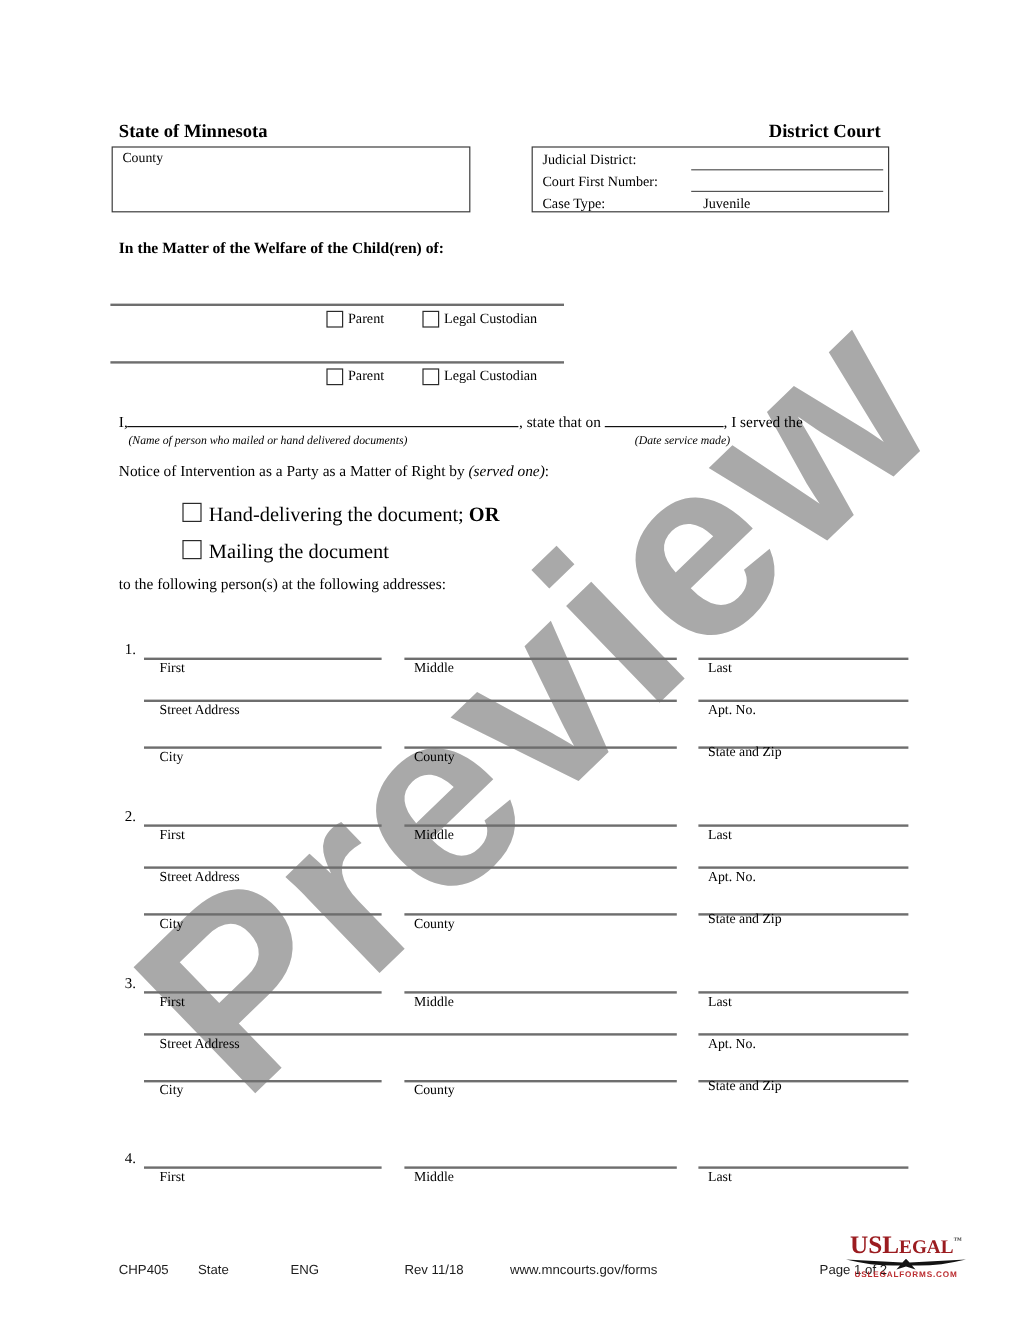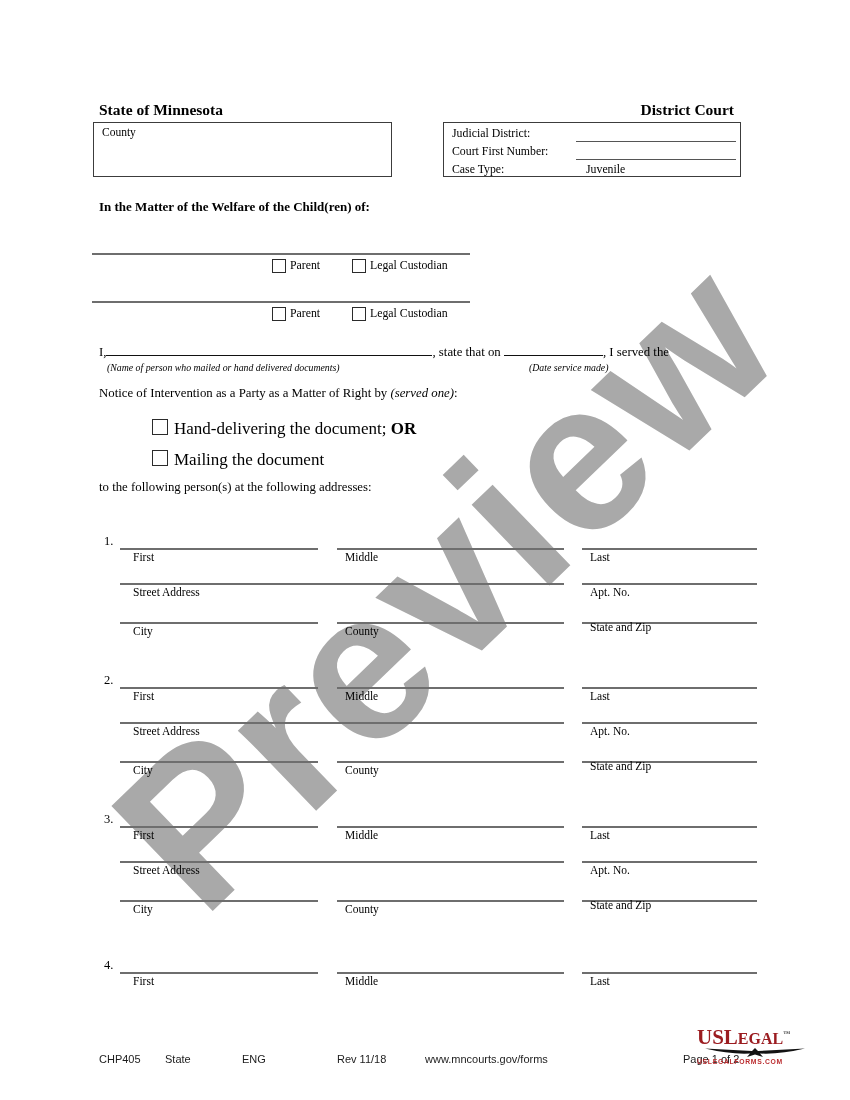--- a/index.html
+++ b/index.html
@@ -46,21 +46,21 @@
   .num{position:absolute;left:104px;top:1px;font-size:12.5px;}
   .l-c1{left:120px;width:198px;top:15px;} .l-c2{left:337px;width:227px;top:15px;} .l-c3{left:582px;width:175px;top:15px;}
   .l-street{left:120px;width:444px;top:50px;} .l-apt{left:582px;width:175px;top:50px;}
   .l-city{left:120px;width:198px;top:89px;} .l-county{left:337px;width:227px;top:89px;} .l-sz{left:582px;width:175px;top:89px;}
   .lab-first{left:133px;top:18px;} .lab-middle{left:345px;top:18px;} .lab-last{left:590px;top:18px;}
   .lab-street{left:133px;top:53px;text-align:center;} .lab-apt{left:590px;top:53px;}
   .lab-city{left:133px;top:92px;} .lab-county{left:345px;top:92px;} .lab-sz{left:590px;top:88px;}
   
   .foot{position:absolute;top:1053px;font-family:"Liberation Sans",sans-serif;font-size:11px;color:#1c1c1c;}
   
-  .logo{left:697px;top:1023px;width:116px;text-align:left;z-index:2;}
+  .logo{left:697px;top:1023px;width:116px;text-align:center;z-index:2;}
   .logo-word{font-family:"Liberation Serif",serif;font-weight:bold;color:#9b1c20;line-height:22px;white-space:nowrap;}
   .logo-big{font-size:21px;} .logo-small{font-size:16px;}
   .logo-tm{font-size:7px;vertical-align:8px;color:#444;}
   .logo-site{font-family:"Liberation Sans",sans-serif;font-weight:bold;font-size:6.8px;
              color:#bb2d30;letter-spacing:0.7px;margin-top:-1px;}
 </style>
 </head>
 <body>
 
 <div class="page">

